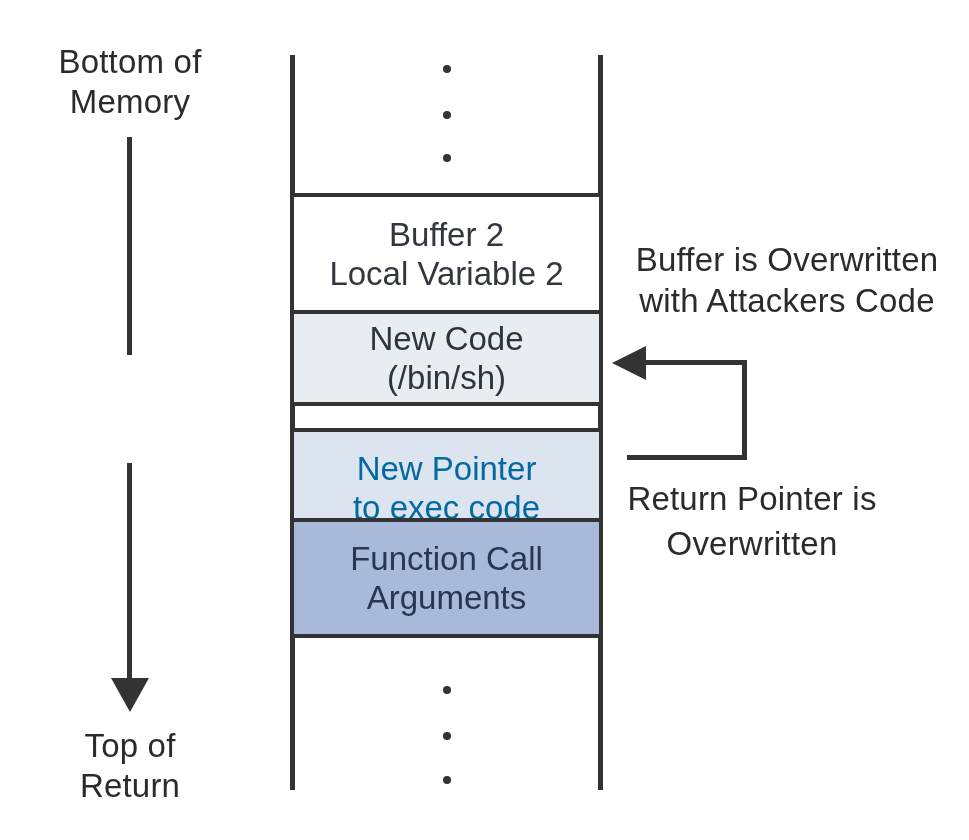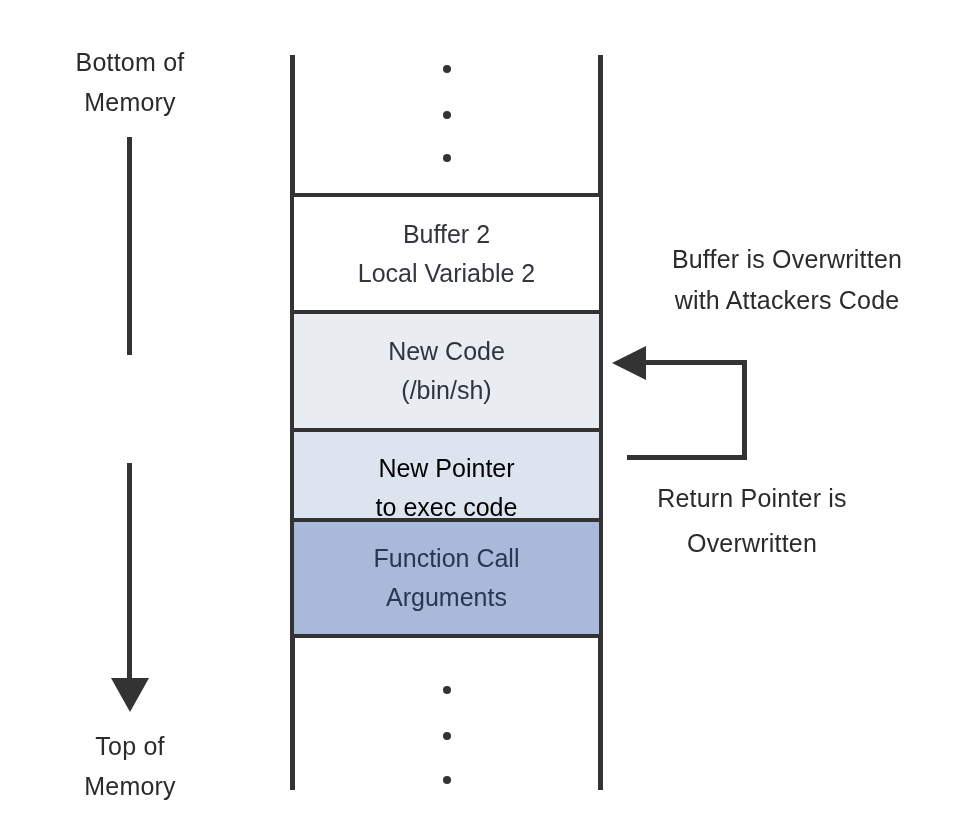--- a/index.html
+++ b/index.html
@@ -4,33 +4,33 @@
 <style>
   html,body { margin:0; padding:0; }
   .stage {
     position:relative; width:969px; height:840px;
     background:#ffffff; overflow:hidden;
     font-family:"Liberation Sans", sans-serif;
     color:var(--text,#2b2b2b);
   }
   .label {
     position:absolute; text-align:center; white-space:pre-line;
-    font-size:25px; line-height:40px; letter-spacing:0.2px;
+    font-size:33px; line-height:40px; letter-spacing:0.2px;
   }
   .vline, .hline { position:absolute; background:var(--line,#333); }
   .dot {
     position:absolute; width:8px; height:8px; border-radius:50%;
     background:var(--line,#333);
   }
   .cell {
     position:absolute; left:290px; width:313px; box-sizing:border-box;
     border:4px solid var(--line,#333);
     display:flex; align-items:center; justify-content:center;
     text-align:center; white-space:pre-line;
-    font-size:25px; line-height:39px;
+    font-size:33px; line-height:39px;
   }
   .arrowhead-down {
     position:absolute; width:0; height:0;
     border-left:19px solid transparent;
     border-right:19px solid transparent;
     border-top:34px solid var(--line,#333);
   }
   .arrowhead-left {
     position:absolute; width:0; height:0;
     border-top:17px solid transparent;
@@ -46,36 +46,36 @@
   <div class="label" style="left:30px; top:42px; width:200px;">Bottom of
 Memory</div>
 
   <div class="vline" style="left:127px; top:137px; width:5px; height:218px;"></div>
 
 
   <div class="vline" style="left:127px; top:463px; width:5px; height:215px;"></div>
   <div class="arrowhead-down" style="left:111px; top:678px;"></div>
 
   <div class="label" style="left:30px; top:726px; width:200px;">Top of
-Memory</div>
+Return</div>
 
   <div class="vline" style="left:290px; top:55px; width:5px; height:735px;"></div>
   <div class="vline" style="left:598px; top:55px; width:5px; height:735px;"></div>
 
   <div class="dot" style="left:443px; top:65px;"></div>
   <div class="dot" style="left:443px; top:111px;"></div>
   <div class="dot" style="left:443px; top:154px;"></div>
 
   <div class="cell" style="top: 193px; height: 121px; background: rgb(255, 255, 255); color: rgb(51, 54, 62);">Buffer 2
 Local Variable 2</div>
 
-  <div class="cell" style="top: 310px; height: 122px; background: rgb(233, 237, 242); color: rgb(46, 52, 64);">New Code
+  <div class="cell" style="top: 310px; height: 96px; background: rgb(233, 237, 242); color: rgb(46, 52, 64);">New Code
 (/bin/sh)</div>
 
-  <div class="cell" style="top: 428px; height: 119px; background: rgb(220, 228, 240); color: #000000;">New Pointer
+  <div class="cell" style="top: 428px; height: 119px; background: rgb(220, 228, 240); color: #0369a1;">New Pointer
 to exec code</div>
 
   <div class="cell" style="top: 518px; height: 120px; background: rgb(169, 185, 218); color: rgb(42, 53, 82);">Function Call
 Arguments</div>
 
   <div class="dot" style="left:443px; top:686px;"></div>
   <div class="dot" style="left:443px; top:732px;"></div>
   <div class="dot" style="left:443px; top:776px;"></div>
 
   <div class="label" style="left:612px; top:239px; width:350px; line-height:41px;">Buffer is Overwritten

